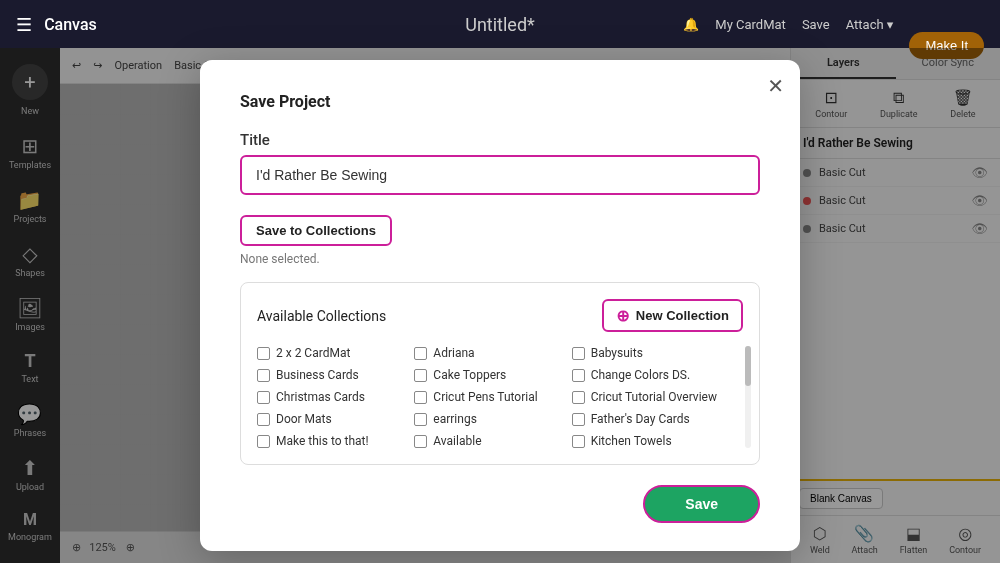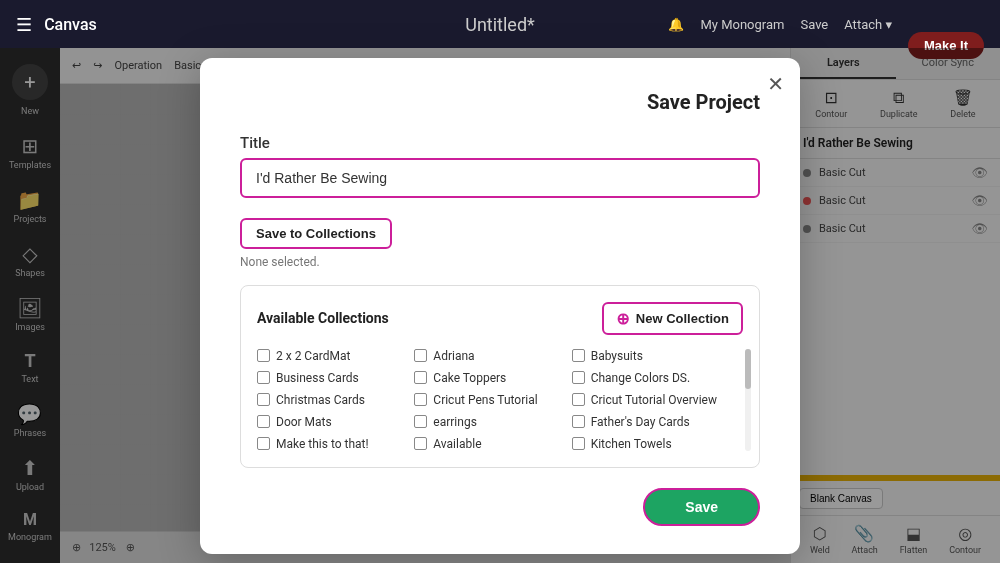--- a/index.html
+++ b/index.html
@@ -45,27 +45,27 @@
       display: flex;
       align-items: center;
       gap: 16px;
     }
     .top-bar-right span {
       color: #ccc;
       font-size: 13px;
       cursor: pointer;
     }
     .btn-make-it {
-      background: #7f1d1d;
+      background: #a16207;
       color: #fff;
       border: none;
       border-radius: 20px;
       padding: 6px 16px;
       font-size: 13px;
-      font-weight: 700;
+      font-weight: 400;
       cursor: pointer;
       margin-top: 43px;
     }
     .hamburger-icon {
       color: #fff;
       font-size: 18px;
       cursor: pointer;
     }
     .bell-icon {
       color: #ccc;
@@ -286,22 +286,22 @@
       top: 16px;
       right: 16px;
       background: none;
       border: none;
       font-size: 20px;
       color: #555;
       cursor: pointer;
       line-height: 1;
     }
     .modal-title {
-      text-align: right;
-      font-size: 20px;
+      text-align: left;
+      font-size: 16px;
       font-weight: 700;
       color: #222;
       margin-bottom: 20px;
     }
     .field-label {
       font-size: 15px;
       color: #333;
       margin-bottom: 6px;
       font-weight: 500;
     }
@@ -337,21 +337,21 @@
       padding: 16px;
     }
     .collections-header {
       display: flex;
       align-items: center;
       justify-content: space-between;
       margin-bottom: 14px;
     }
     .available-label {
       font-size: 14px;
-      font-weight: 700;
+      font-weight: 400;
       color: #222;
     }
     .new-collection-btn {
       display: flex;
       align-items: center;
       gap: 6px;
       border: 2px solid #cc1f9a;
       border-radius: 6px;
       padding: 5px 12px;
       font-size: 13px;
@@ -425,21 +425,21 @@
 <body>
 
 <div class="top-bar">
   <div class="top-bar-left">
     <span class="hamburger-icon">☰</span>
     <span class="top-bar-title">Canvas</span>
   </div>
   <div class="top-bar-center">Untitled*</div>
   <div class="top-bar-right">
     <span class="bell-icon">🔔</span>
-    <span>My Monogram</span>
+    <span>My CardMat</span>
     <span>Save</span>
     <span>Attach ▾</span>
     <button class="btn-make-it">Make It</button>
   </div>
 </div>
 
 <div class="main-layout">
 
   <div class="left-sidebar">
     <div class="sidebar-item">
@@ -526,21 +526,21 @@
       <div class="layer-dot red"></div>
       <span>Basic Cut</span>
       <span class="layer-eye">👁</span>
     </div>
     <div class="layer-item">
       <div class="layer-dot"></div>
       <span>Basic Cut</span>
       <span class="layer-eye">👁</span>
     </div>
     <div style="flex:1;"></div>
-    <div style="padding:6px 8px;border-top:6px solid #eab308;">
+    <div style="padding:6px 8px;border-top:2px solid #eab308;">
       <button class="blank-canvas-btn" style="position:static;">Blank Canvas</button>
     </div>
     <div class="right-panel-bottom">
       <div class="bottom-action">
         <span class="icon-wrap">⬡</span>
         <span>Weld</span>
       </div>
       <div class="bottom-action">
         <span class="icon-wrap">📎</span>
         <span>Attach</span>

